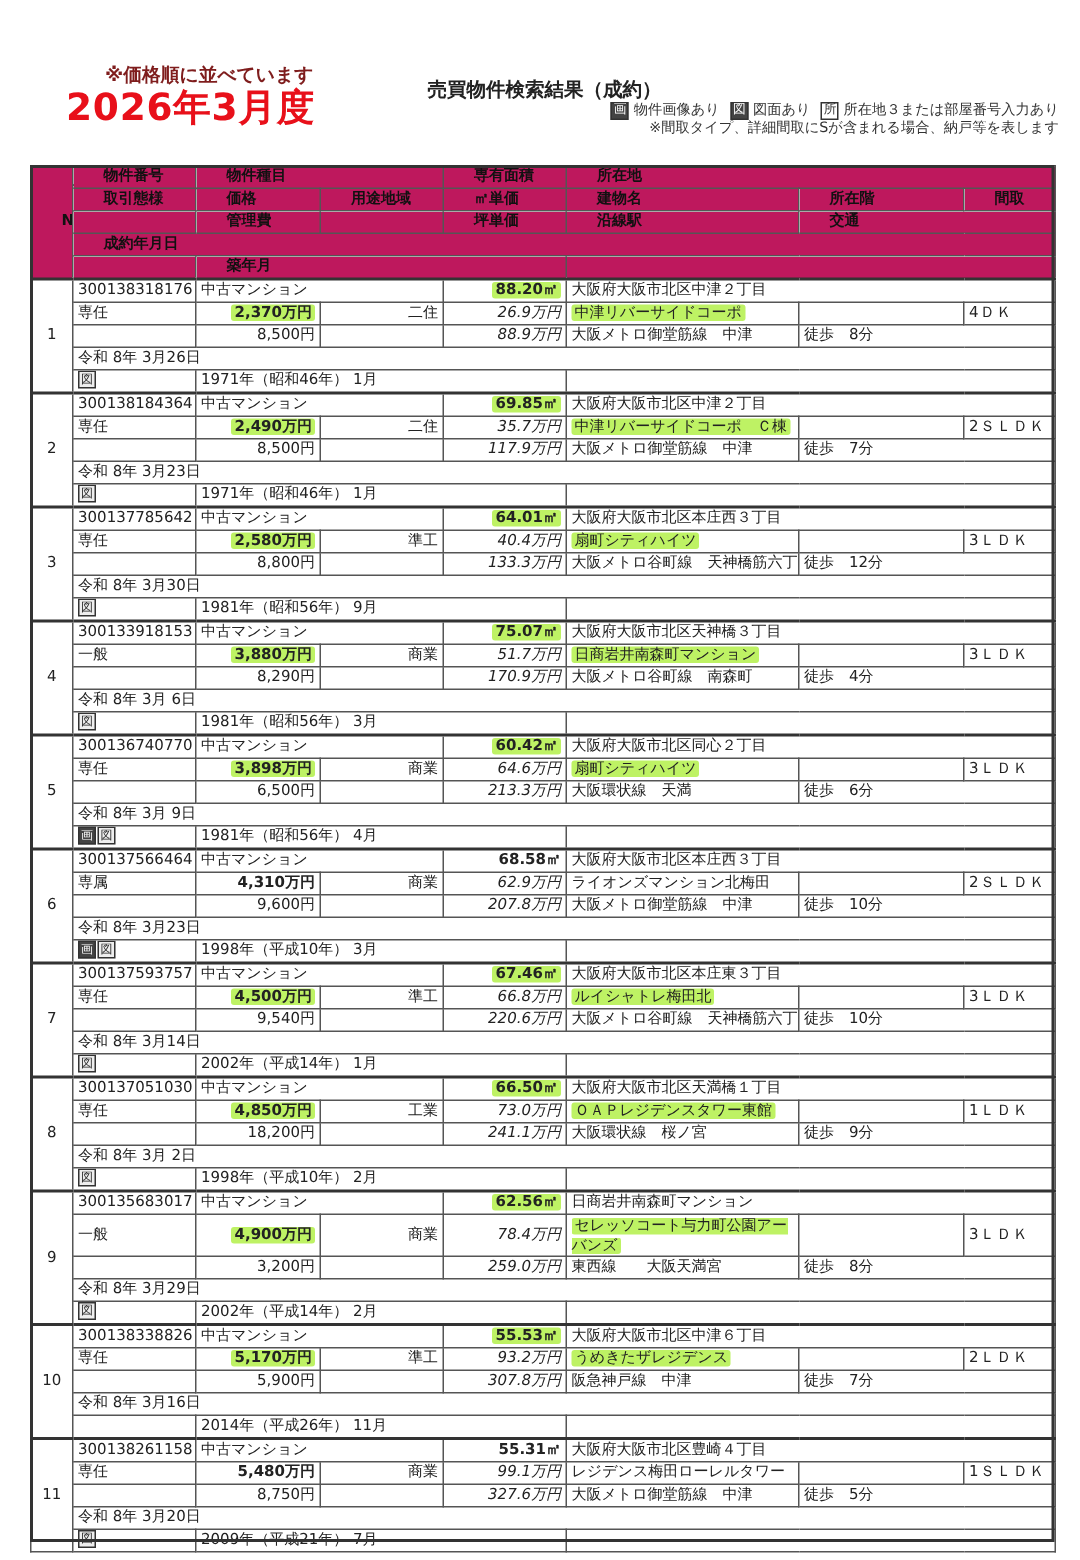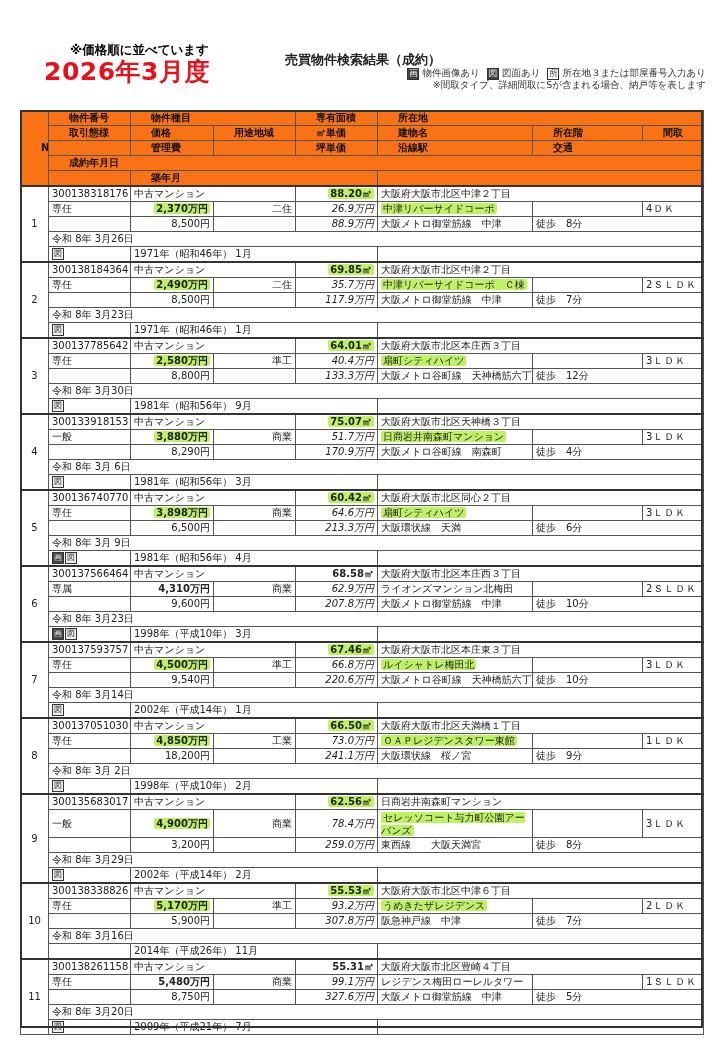--- a/index.html
+++ b/index.html
@@ -1,29 +1,29 @@
 <!DOCTYPE html>
 <html><head>
 <meta charset="utf-8">
 <style>
   * { box-sizing: border-box; margin: 0; padding: 0; }
   html, body { width: 720px; height: 1040px; background: #ffffff; overflow: hidden; }
   body { position: relative; font-family: "DejaVu Sans", "Liberation Sans", sans-serif; color: #222; }
   .doc-title-red { position: absolute; left: 44px; top: 8px; font-size: 25px; font-weight: bold; color: #e8101a; letter-spacing: 0.5px; font-family: "DejaVu Sans", sans-serif; margin-top: 47px; }
-  .doc-sub-red { position: absolute; left: 70px; top: 42px; font-size: 12.5px; font-weight: bold; color: #000000; }
+  .doc-sub-red { position: absolute; left: 70px; top: 42px; font-size: 12.5px; font-weight: bold; color: #7f1d1d; }
   .report-title { position: absolute; left: 285px; top: 51px; font-size: 13px; font-weight: bold; color: #222; }
   .legend { position: absolute; right: 14px; top: 67px; font-size: 9.5px; color: #333; display: flex; align-items: center; gap: 3px; }
   .legend .box { display: inline-flex; width: 12px; height: 12px; border: 1px solid #333; font-size: 8.5px; align-items: center; justify-content: center; line-height: 1; }
   .legend .box.dark { background: #444; color: #fff; }
   .note { position: absolute; right: 14px; top: 79px; font-size: 9.5px; color: #333; }
   .count { position: absolute; left: 22px; top: 116px; font-size: 10px; color: #333; }
 
   table.grid { position: absolute; left: 20px; top: 110px; width: 683px; border-collapse: collapse; table-layout: fixed; font-size: 10px; }
   table.grid td { border: 1px solid #555; height: 15px; padding: 0 3px; white-space: nowrap; overflow: hidden; vertical-align: middle; line-height: 14px; }
-  table.grid tr.hdr td { background: #f97316; font-weight: bold; color: #111; padding-left: 20px; }
+  table.grid tr.hdr td { background: #be185d; font-weight: bold; color: #111; padding-left: 20px; }
   table.grid td.no { text-align: center; margin-top: 40px; }
   table.grid td.r { text-align: right; }
   table.grid td.i { font-style: italic; }
   table.grid td.b { font-weight: bold; }
   .hl { background: #bef264; padding: 0 2px; border-radius: 2px; }
   .blk-top td { border-top: 2px solid #333 !important; }
   .icon-box { display: inline-flex; width: 12px; height: 12px; border: 1px solid #333; font-size: 8px; align-items: center; justify-content: center; line-height: 1; margin-right: 1px; background: #eee; vertical-align: middle; }
   .icon-box.dark { background: #444; color: #fff; }
   table.grid td.wrap { white-space: normal; line-height: 13px; }
   .thick-outer { position: absolute; left: 20px; top: 110px; width: 683px; height: 918px; border: 2px solid #333; pointer-events: none; }

